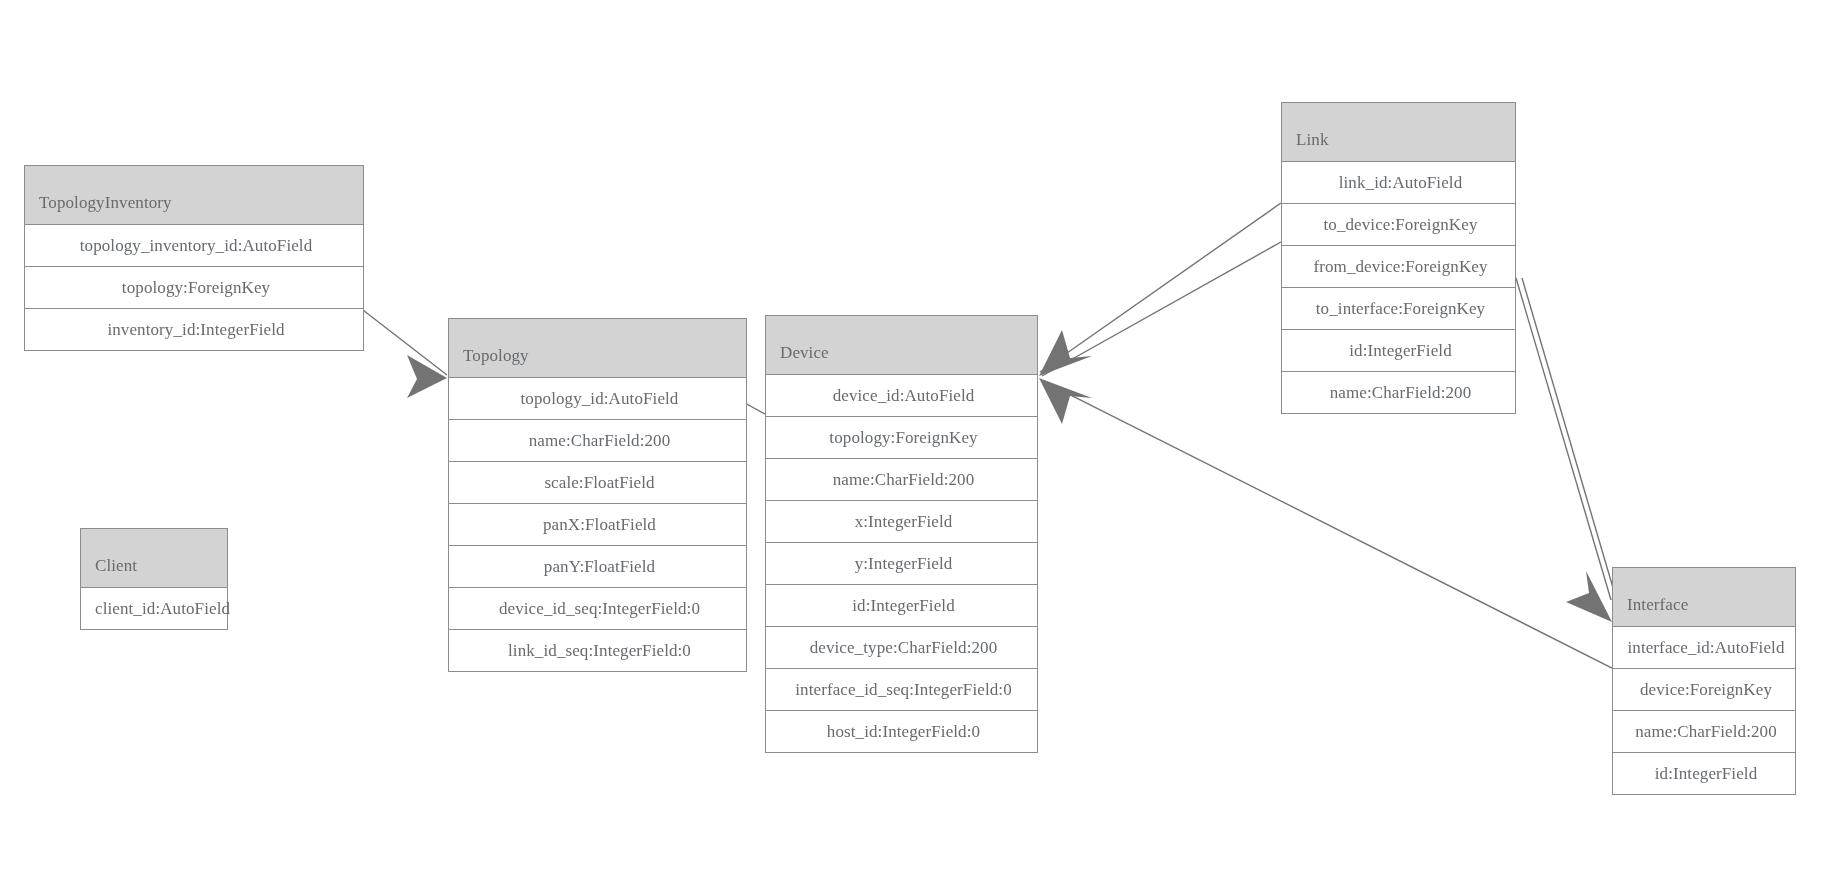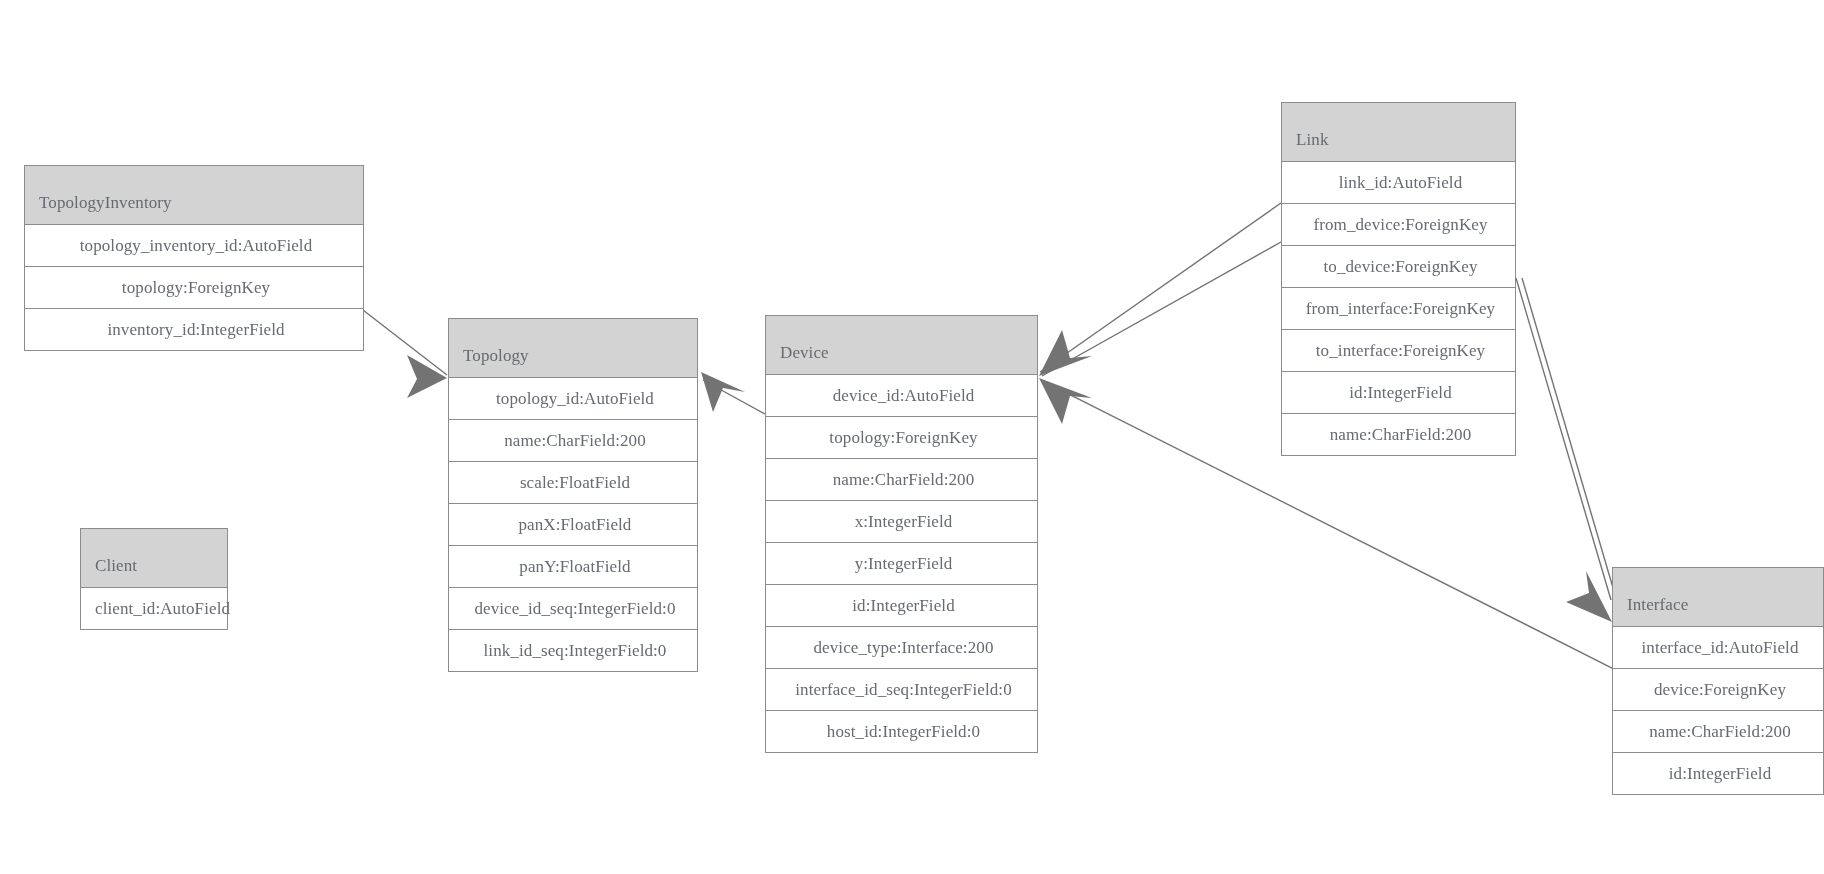--- a/index.html
+++ b/index.html
@@ -120,21 +120,21 @@
     </div>
   </div>
 
   <div class="entity" style="left:80px; top:528px; width:148px;">
     <div class="entity-header">Client</div>
     <div class="entity-body">
       <div class="entity-row">client_id:AutoField</div>
     </div>
   </div>
 
-  <div class="entity" style="left:448px; top:318px; width:250px;">
+  <div class="entity" style="left:448px; top:318px; width:299px;">
     <div class="entity-header">Topology</div>
     <div class="entity-body">
       <div class="entity-row">topology_id:AutoField</div>
       <div class="entity-row">name:CharField:200</div>
       <div class="entity-row">scale:FloatField</div>
       <div class="entity-row">panX:FloatField</div>
       <div class="entity-row">panY:FloatField</div>
       <div class="entity-row">device_id_seq:IntegerField:0</div>
       <div class="entity-row">link_id_seq:IntegerField:0</div>
     </div>
@@ -142,40 +142,39 @@
 
   <div class="entity" style="left:765px; top:315px; width:273px;">
     <div class="entity-header">Device</div>
     <div class="entity-body">
       <div class="entity-row">device_id:AutoField</div>
       <div class="entity-row">topology:ForeignKey</div>
       <div class="entity-row">name:CharField:200</div>
       <div class="entity-row">x:IntegerField</div>
       <div class="entity-row">y:IntegerField</div>
       <div class="entity-row">id:IntegerField</div>
-      <div class="entity-row">device_type:Interface:200</div>
+      <div class="entity-row">device_type:CharField:200</div>
       <div class="entity-row">interface_id_seq:IntegerField:0</div>
       <div class="entity-row">host_id:IntegerField:0</div>
     </div>
   </div>
 
   <div class="entity" style="left:1281px; top:102px; width:235px;">
     <div class="entity-header">Link</div>
     <div class="entity-body">
       <div class="entity-row">link_id:AutoField</div>
+      <div class="entity-row">to_device:ForeignKey</div>
       <div class="entity-row">from_device:ForeignKey</div>
-      <div class="entity-row">to_device:ForeignKey</div>
-      <div class="entity-row">from_interface:ForeignKey</div>
       <div class="entity-row">to_interface:ForeignKey</div>
       <div class="entity-row">id:IntegerField</div>
       <div class="entity-row">name:CharField:200</div>
     </div>
   </div>
 
-  <div class="entity" style="left:1612px; top:567px; width:212px;">
+  <div class="entity" style="left:1612px; top:567px; width:184px;">
     <div class="entity-header">Interface</div>
     <div class="entity-body">
       <div class="entity-row">interface_id:AutoField</div>
       <div class="entity-row">device:ForeignKey</div>
       <div class="entity-row">name:CharField:200</div>
       <div class="entity-row">id:IntegerField</div>
     </div>
   </div>
 
 </div>

